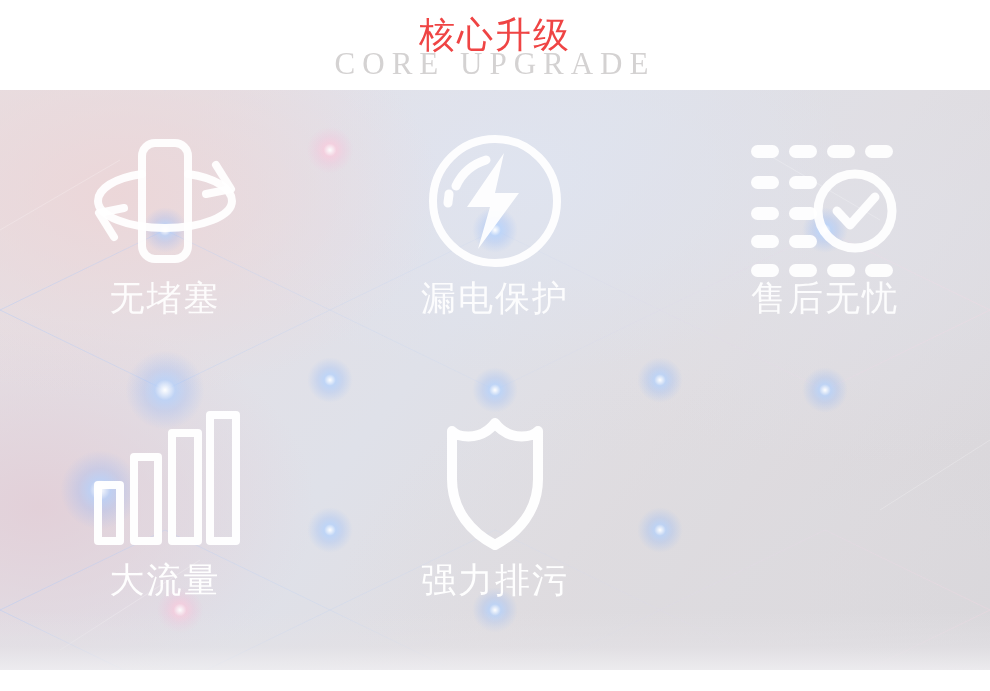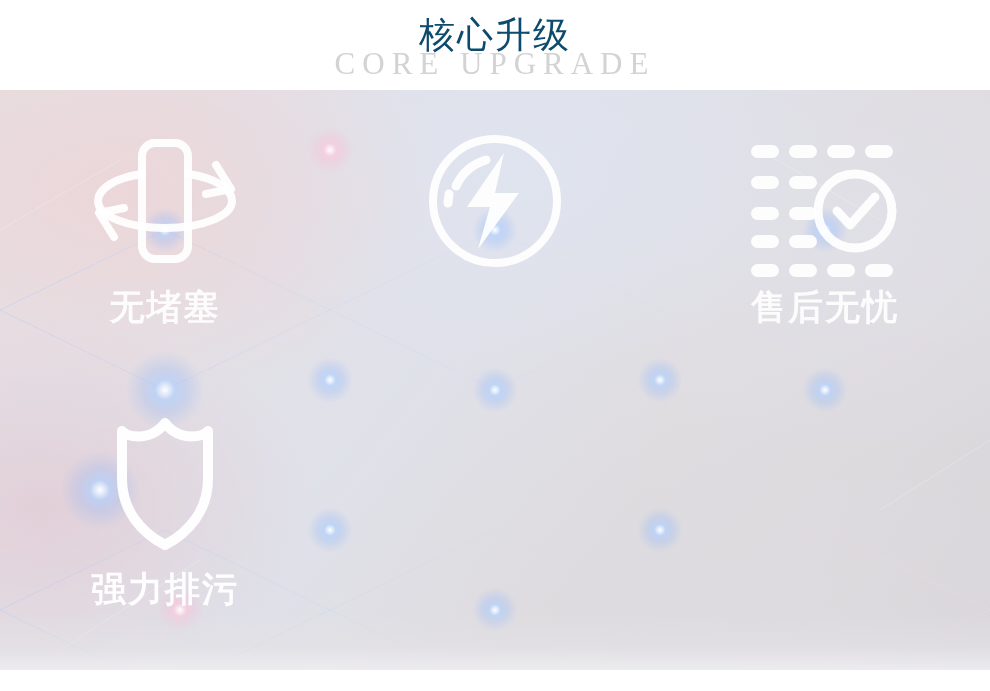--- a/index.html
+++ b/index.html
@@ -28,21 +28,21 @@
     color:#d4d2d2;
     line-height:1;
     white-space:nowrap;
   }
   .title-main{
     position:absolute;left:0;top:17px;width:990px;
     text-align:center;
     font-family:Liberation Sans, sans-serif;
     font-size:36px;
     letter-spacing:2px;
-    color:#0c4a6e;
+    color:#ef4444;
     line-height:1;
     white-space:nowrap;
   }
 
   
   .hero{
     position:absolute;left:0;top:90px;width:990px;height:580px;
     overflow:hidden;
     background:
       radial-gradient(ellipse 520px 330px at 12% 18%, rgba(236,214,216,0.95) 0%, rgba(236,214,216,0) 62%),
@@ -90,23 +90,23 @@
   .cell.r1{padding-top:38px;}
   .cell.r2{padding-top:30px;}
 
   .icon-wrap{
     width:160px;height:145px;
     display:flex;align-items:center;justify-content:center;
   }
   .icon-wrap svg{display:block;overflow:visible;}
 
   .cell-label{
-    margin-top:15px;
+    margin-top:6px;
     font-size:35px;
-    font-weight:bold;
+    font-weight:normal;
     letter-spacing:2px;
     line-height:1.1;
     white-space:nowrap;
   }
   .cell.r1 .cell-label{color:rgba(255,255,255,0.90);}
   .cell.r2 .cell-label{color:rgba(255,255,255,0.96);}
 
   .ic{
     fill:none;
     stroke:rgba(255,255,255,0.93);
@@ -211,20 +211,21 @@
 
       <div class="cell r1">
         <div class="icon-wrap">
           <svg width="150" height="140" viewBox="0 0 150 140">
             <circle class="ic" cx="75" cy="70" r="62" stroke-width="8"></circle>
             <path class="ic" d="M36 55 C42 42 53 33 66 29" stroke-width="9"></path>
             <path class="ic" d="M28 72 C28 69 29 66 29 63" stroke-width="9"></path>
             <path class="ic-fill" d="M84 22 L47 76 L70 76 L58 118 L99 62 L75 62 Z"></path>
           </svg>
         </div>
+        <div class="cell-label">漏电保护</div>
       </div>
 
       <div class="cell r1">
         <div class="icon-wrap">
           <svg width="160" height="140" viewBox="0 0 160 140">
             <g class="ic-fill">
 
               <rect x="6" y="14" width="28" height="13" rx="6.5"></rect>
               <rect x="44" y="14" width="28" height="13" rx="6.5"></rect>
               <rect x="82" y="14" width="28" height="13" rx="6.5"></rect>
@@ -245,20 +246,31 @@
               <rect x="120" y="133" width="28" height="13" rx="6.5"></rect>
             </g>
             <circle class="ic" cx="110" cy="80" r="37" stroke-width="9"></circle>
             <path class="ic" d="M92 80 L105 94 L130 66" stroke-width="9"></path>
           </svg>
         </div>
         <div class="cell-label">售后无忧</div>
       </div>
 
 
+      <div class="cell r2">
+        <div class="icon-wrap">
+          <svg width="150" height="140" viewBox="0 0 150 140">
+            <rect class="ic" x="8" y="72" width="22" height="56" stroke-width="8"></rect>
+            <rect class="ic" x="44" y="44" width="24" height="84" stroke-width="8"></rect>
+            <rect class="ic" x="82" y="20" width="26" height="108" stroke-width="8"></rect>
+            <rect class="ic" x="120" y="2" width="26" height="126" stroke-width="8"></rect>
+          </svg>
+        </div>
+        <div class="cell-label">大流量</div>
+      </div>
 
       <div class="cell r2">
         <div class="icon-wrap">
           <svg width="150" height="140" viewBox="0 0 150 140">
             <path class="ic" d="M75 10 C66 22 52 26 38 22 C38 22 34 20 32 18 L32 66
                      C32 98 52 120 75 132 C98 120 118 98 118 66 L118 18
                      C116 20 112 22 112 22 C98 26 84 22 75 10 Z" stroke-width="10"></path>
           </svg>
         </div>
         <div class="cell-label">强力排污</div>

